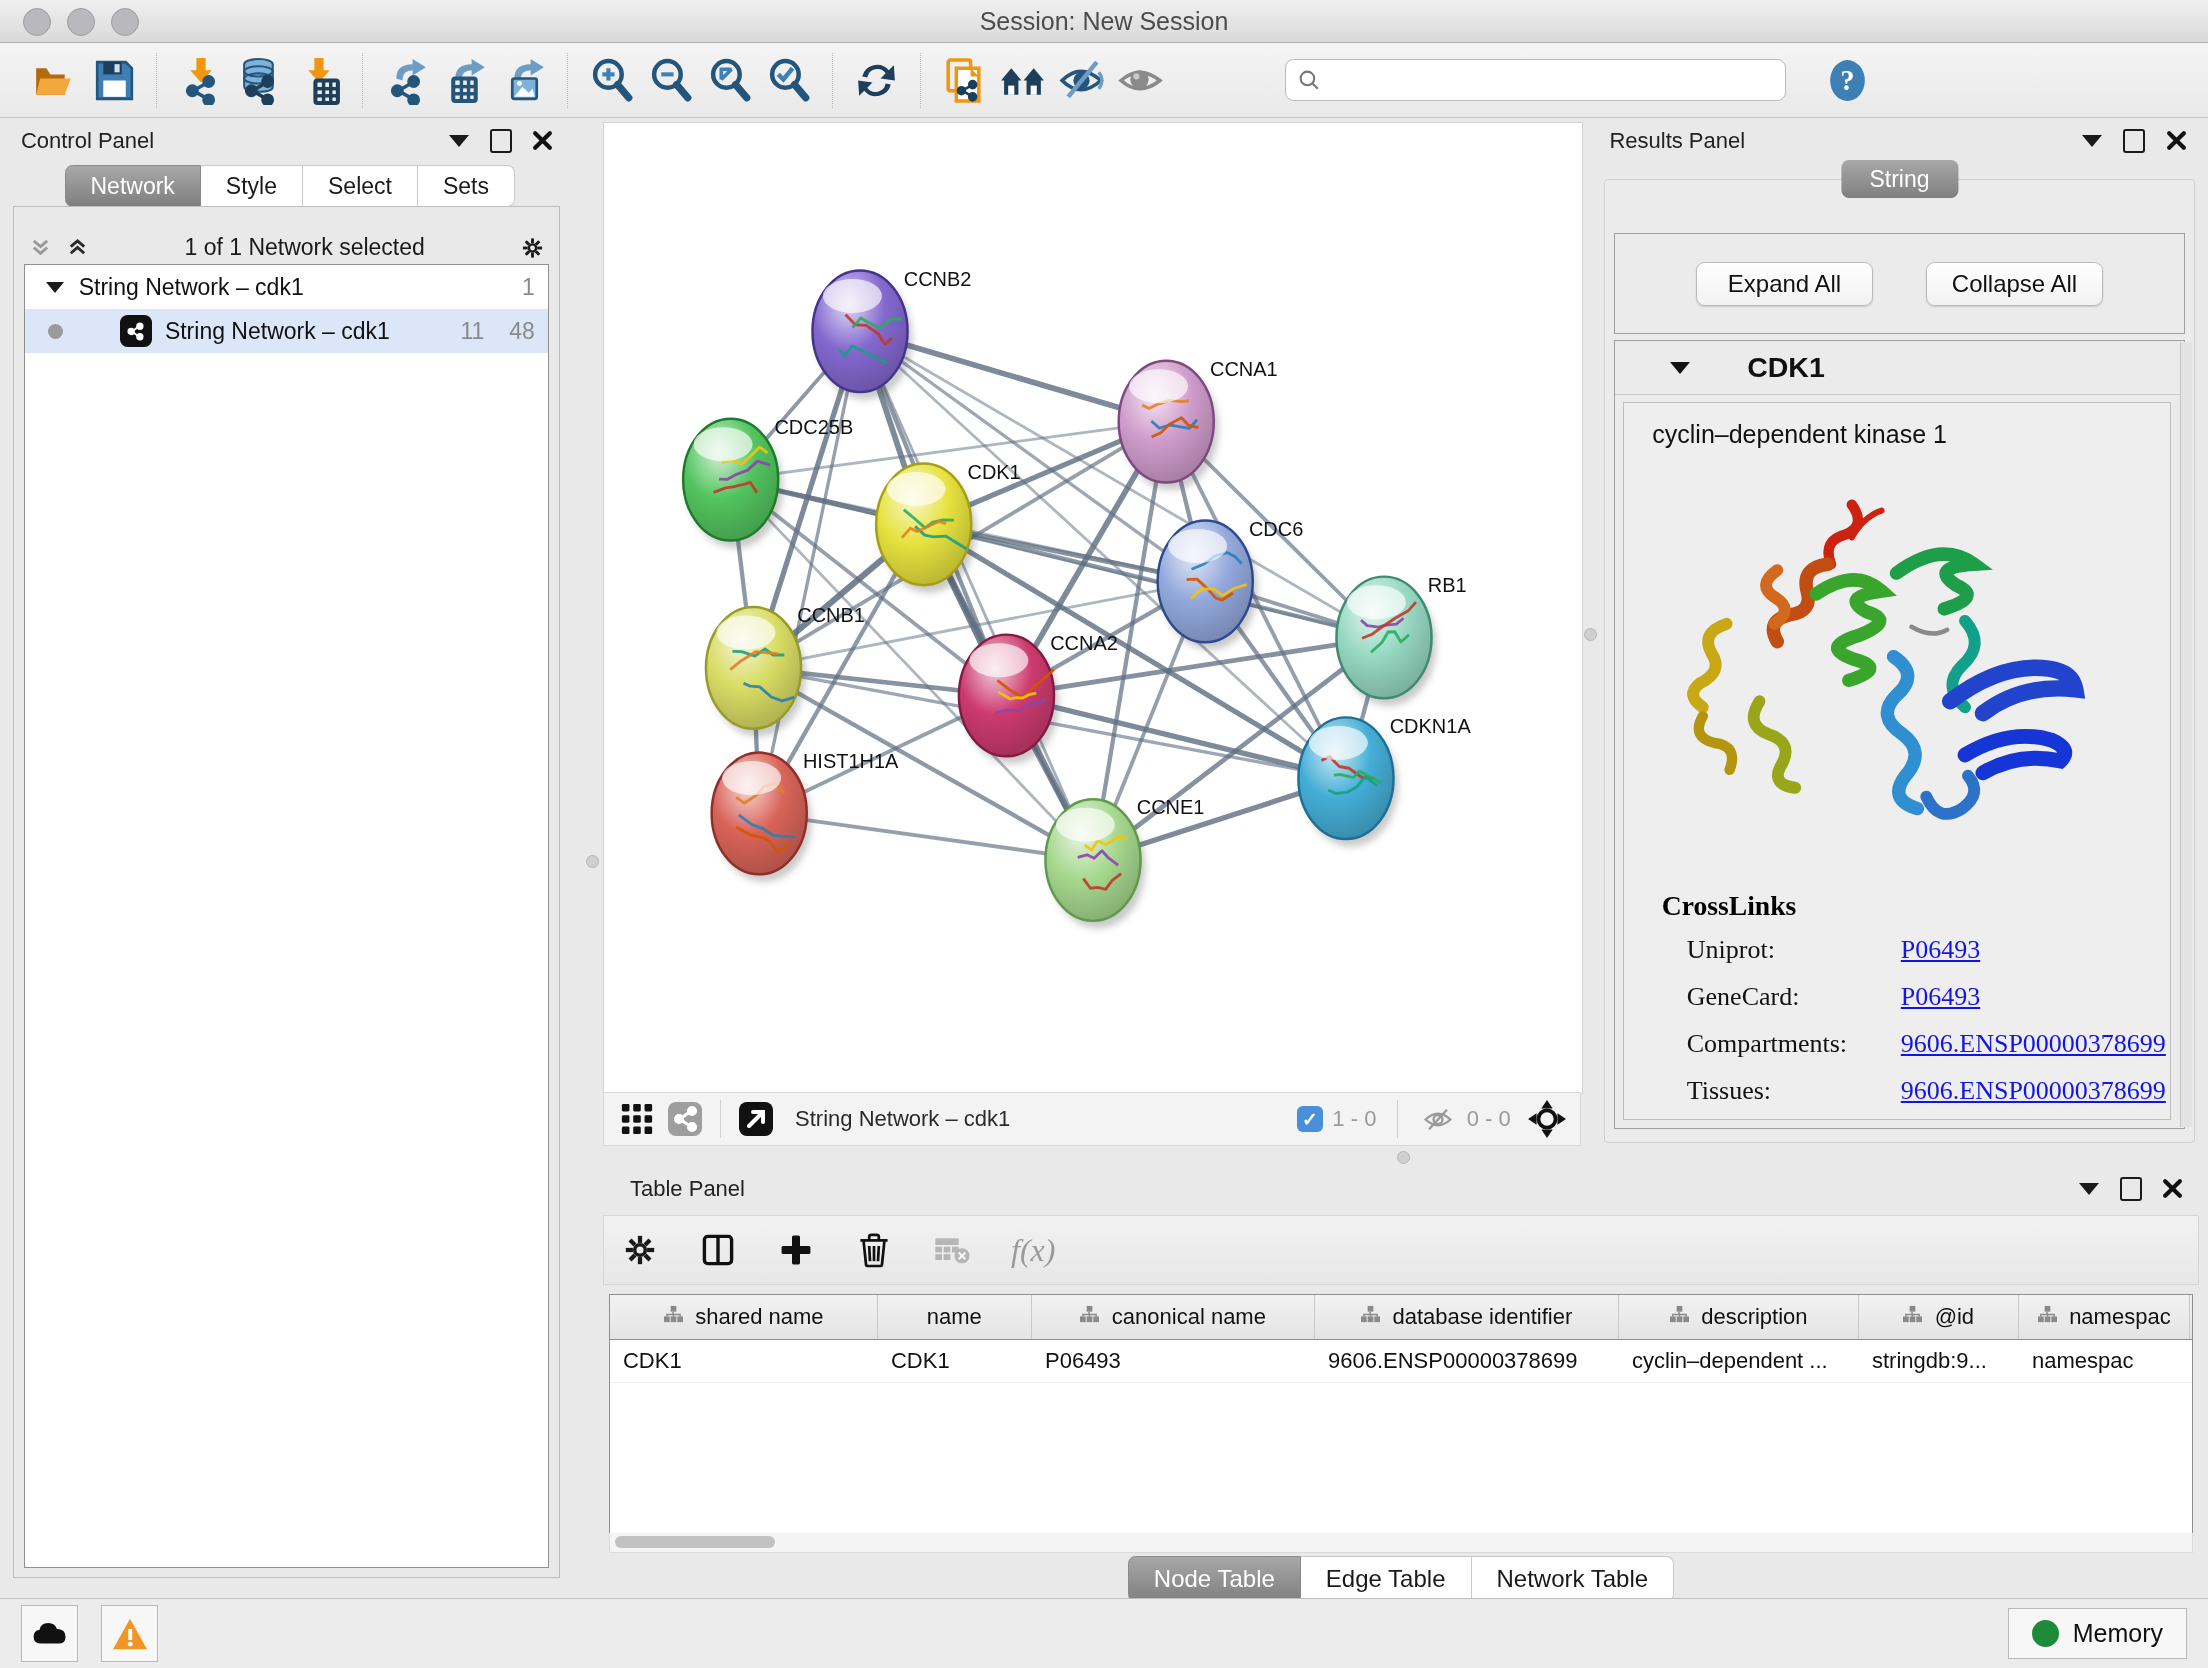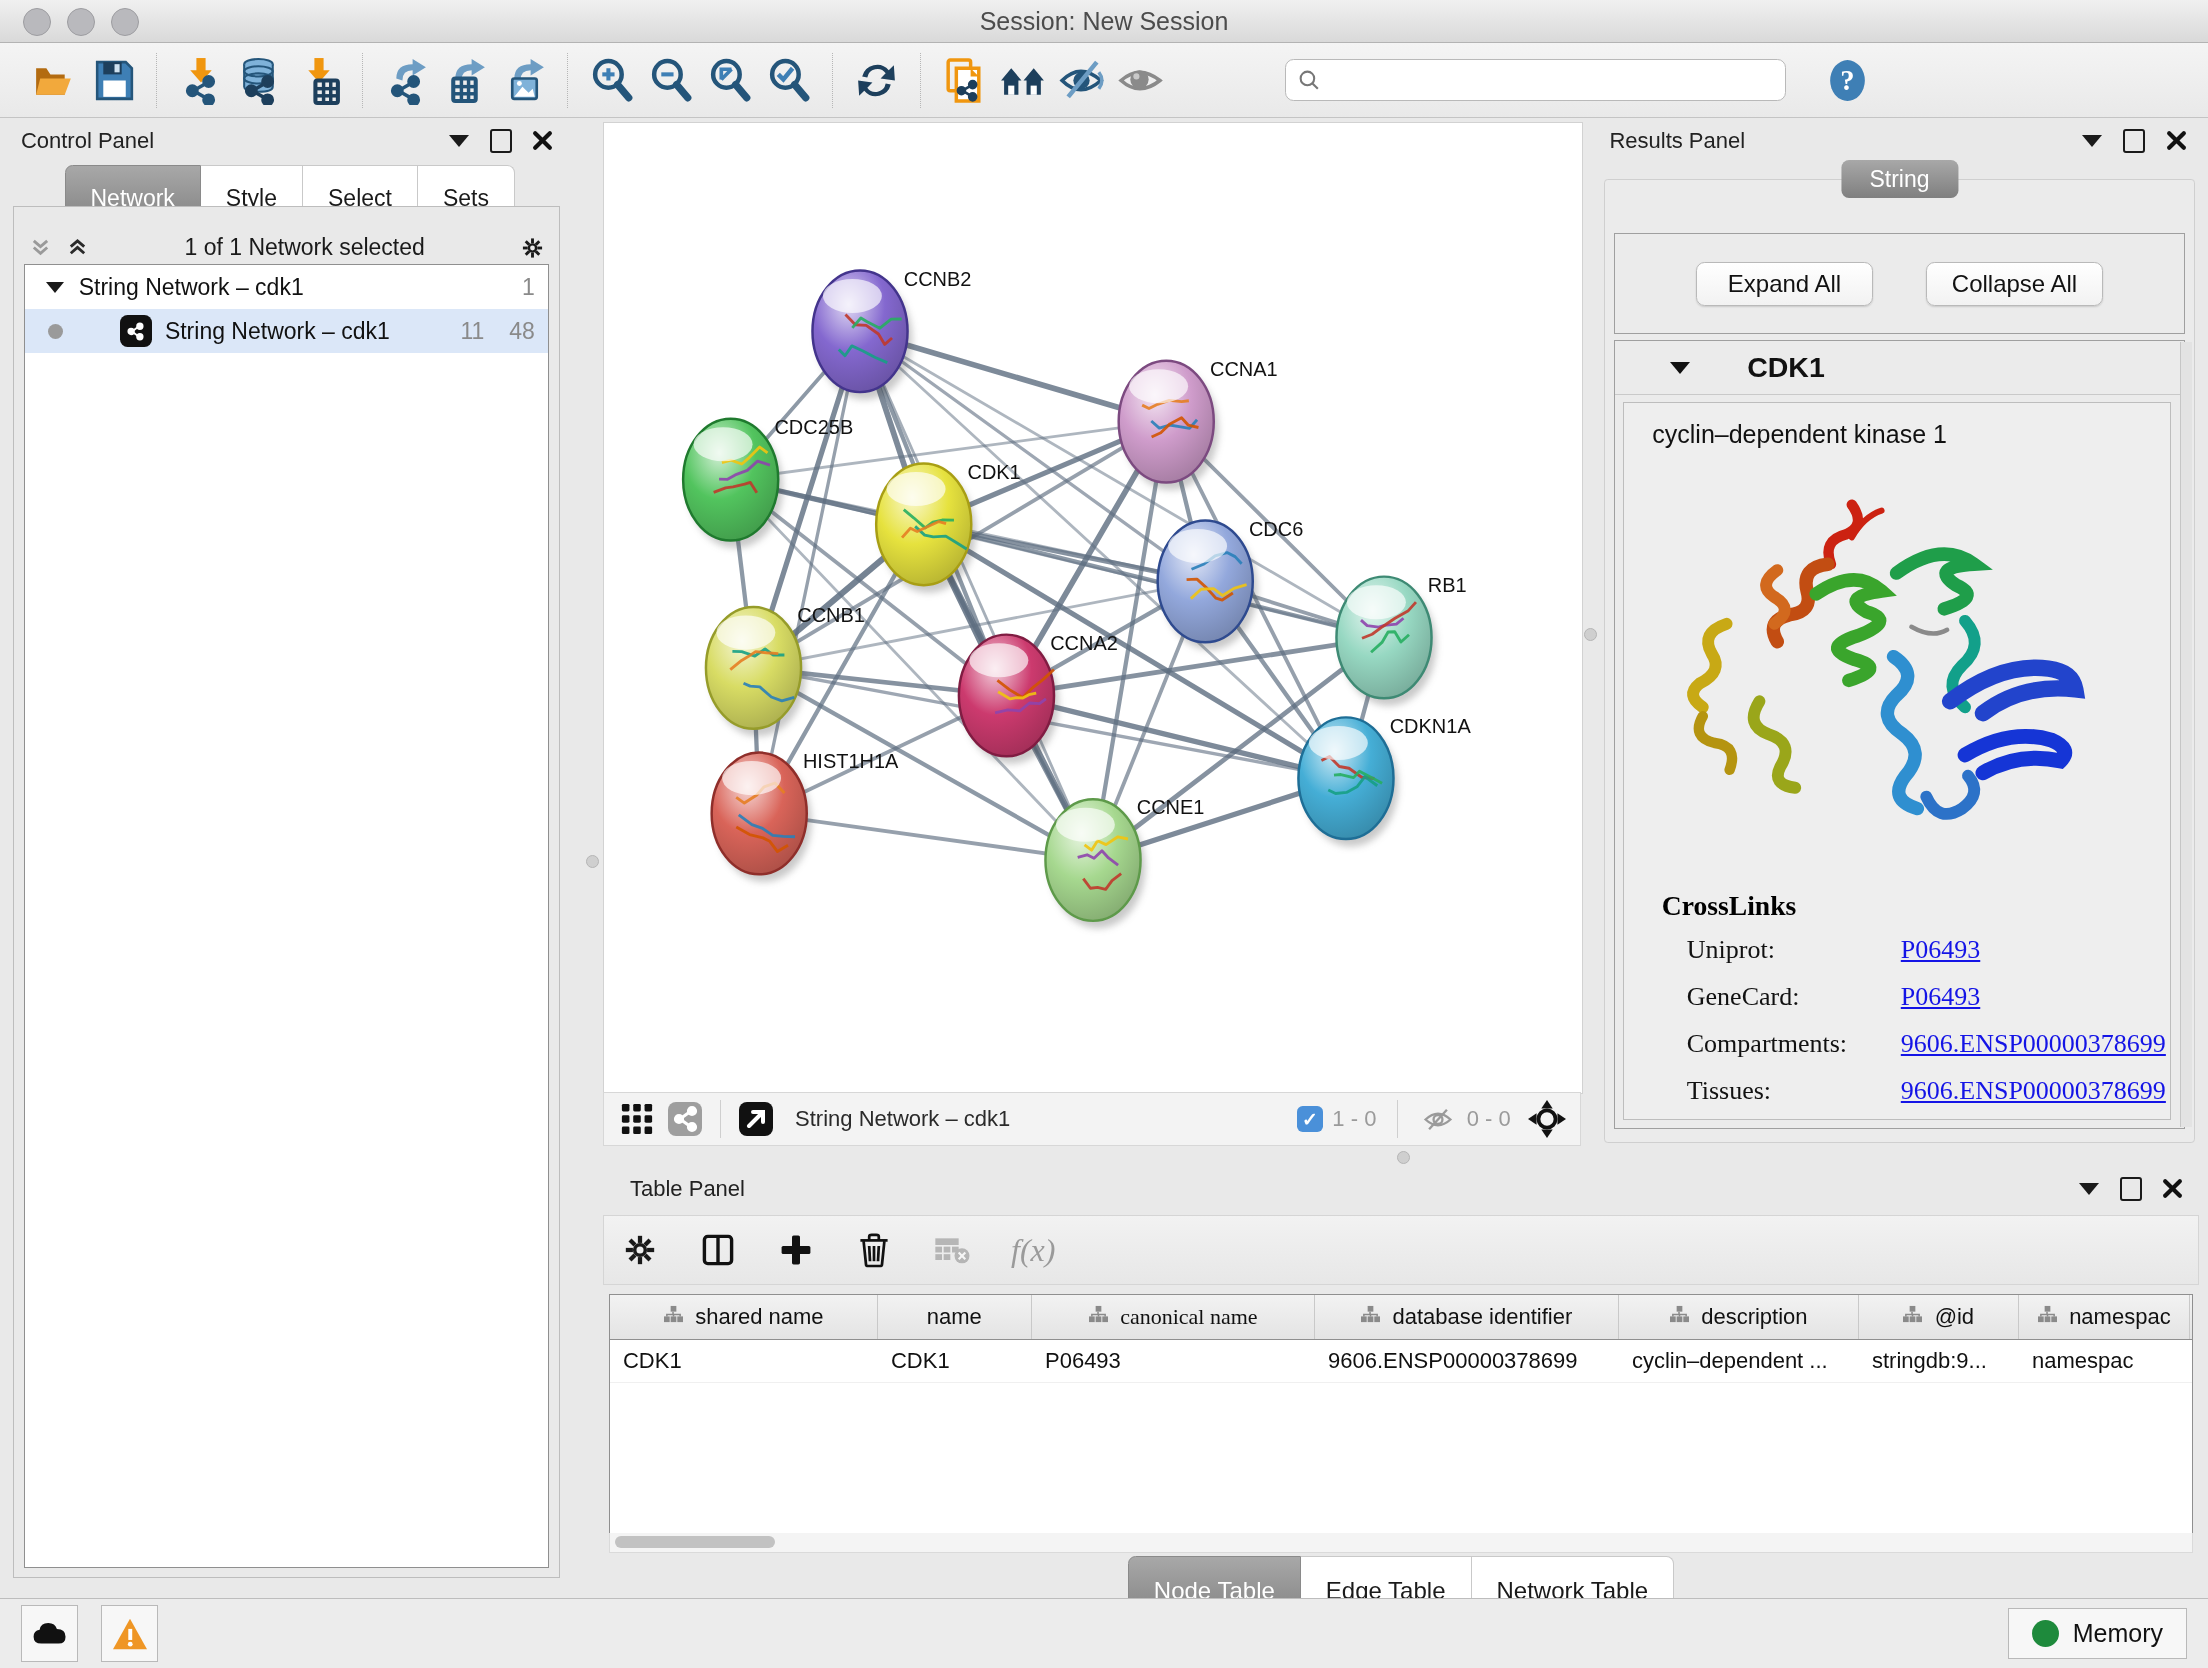--- a/index.html
+++ b/index.html
@@ -20,21 +20,21 @@
   
   .panel-title-row{display:flex;align-items:center;font-size:22px;color:#222;}
   .panel-controls{margin-left:auto;display:flex;align-items:center;gap:19px;}
   .pc-ico{width:23px;height:23px;display:flex;align-items:center;justify-content:center;}
   .tri-down{width:0;height:0;border-left:10.5px solid transparent;border-right:10.5px solid transparent;border-top:12.4px solid #1a1a1a;}
   .float-sq{width:18px;height:20px;border:2.9px solid #1a1a1a;border-radius:2.9px;}
   
   .control-panel{position:absolute;left:9.5px;top:118px;width:554px;height:1464px;}
   .cp-head{height:38px;padding:3.8px 9.5px 0 11.4px;}
   .tabs-row{display:flex;margin:5.7px 0 0 55px;}
-  .tab{height:40px;padding:12px 25px;display:flex;align-items:center;font-size:23px;background:#fff;border:1px solid #c9c9c9;border-left:none;color:#1a1a1a;}
+  .tab{height:40px;padding:0 25px;display:flex;align-items:center;font-size:23px;background:#fff;border:1px solid #c9c9c9;border-left:none;color:#1a1a1a;}
   .tab:first-child{border-left:1px solid #c9c9c9;border-radius:7.6px 0 0 7.6px;}
   .tab:last-child{border-radius:0 7.6px 7.6px 0;}
   .tab.active{background:linear-gradient(#a8a8a8,#7f7f7f);color:#fff;border-color:#8a8a8a;}
   .cp-body{position:absolute;left:3.8px;top:88px;right:3.8px;bottom:3.8px;border:1px solid #bdbdbd;background:#e9e9e9;}
   .cp-subhead{height:49px;display:flex;align-items:center;padding:16px 15px;}
   .cp-subhead .status{flex:1;text-align:center;font-size:23px;color:#1a1a1a;}
   .net-list{position:absolute;left:9.5px;top:57px;right:9.5px;bottom:9.5px;background:#fff;border:1px solid #8f8f8f;}
   .net-row{height:44px;display:flex;align-items:center;font-size:23px;color:#111;padding:0 13.3px;}
   .net-row .count{margin-left:auto;color:#8a8a8a;}
   .net-row.selected{background:#dbe7f8;}
@@ -828,21 +828,21 @@
                   <rect x="8" y="12" width="6" height="6"></rect>
                   <rect x="15" y="12" width="6" height="6"></rect>
                   <path d="M10.5 7 L10.5 10 M4 12 L4 10 L18 10 L18 12 M11 10 L11 12" stroke="#8a8a8a" stroke-width="1.6" fill="none"></path>
                 </g>
               </svg></span>
             <span>shared name</span>
           </div>
           <div class="dt-hcell" style="width: 154px;">
             <span>name</span>
           </div>
-          <div class="dt-hcell" style="width: 283px; font-family: Liberation Serif, serif;">
+          <div class="dt-hcell" style="width: 283px;">
             <span><svg viewBox="0 0 22 20" width="21" height="19">
                 <g fill="#8a8a8a">
                   <rect x="8" y="1" width="6" height="6"></rect>
                   <rect x="1" y="12" width="6" height="6"></rect>
                   <rect x="8" y="12" width="6" height="6"></rect>
                   <rect x="15" y="12" width="6" height="6"></rect>
                   <path d="M10.5 7 L10.5 10 M4 12 L4 10 L18 10 L18 12 M11 10 L11 12" stroke="#8a8a8a" stroke-width="1.6" fill="none"></path>
                 </g>
               </svg></span>
             <span>canonical name</span>

